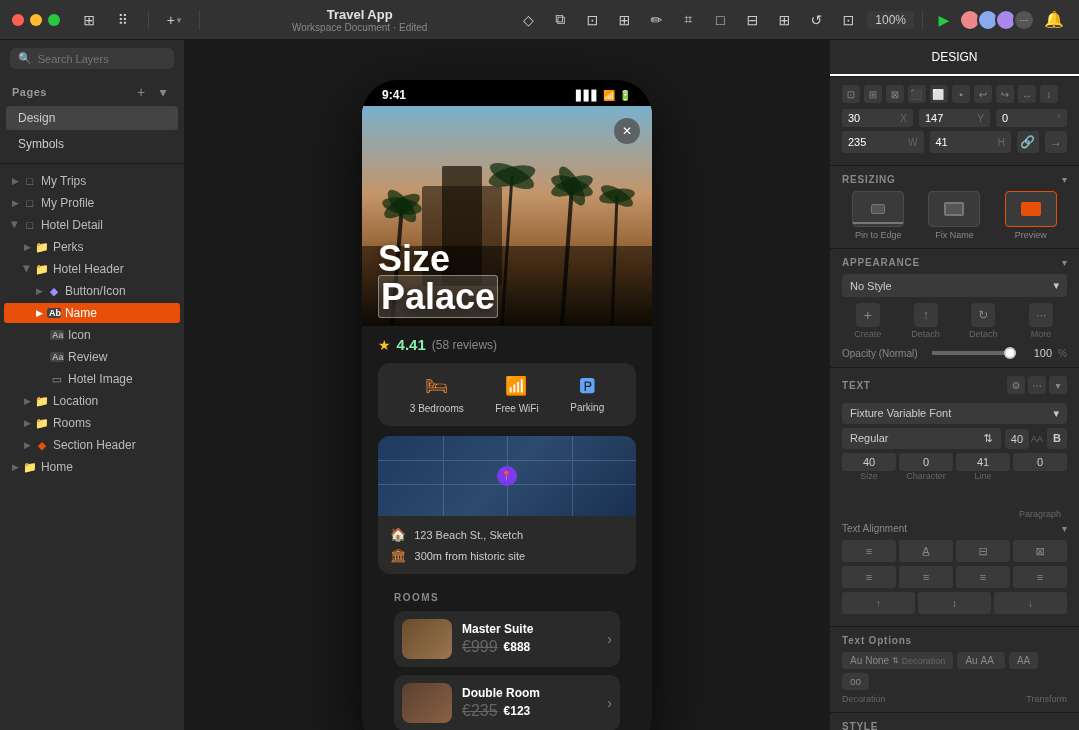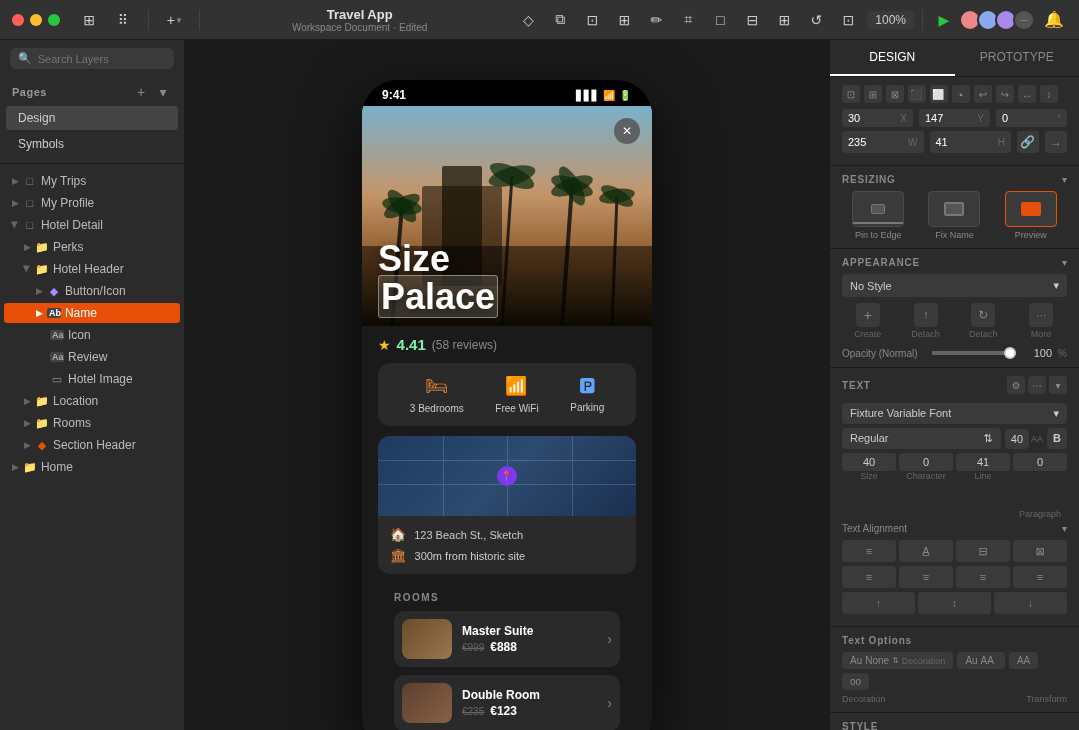--- a/index.html
+++ b/index.html
@@ -106,21 +106,21 @@
     .map-detail-icon { font-size: 13px; color: #fb923c; }
     .map-detail-text { font-size: 11px; color: #ccc; }
 
     .rooms-section { padding: 8px 16px; }
     .rooms-label { font-size: 10px; font-weight: 700; letter-spacing: 1.5px; color: #888; margin-bottom: 8px; }
     .room-item { background: #2a2a2a; border-radius: 10px; display: flex; align-items: center; padding: 8px; gap: 10px; margin-bottom: 8px; }
     .room-img { width: 50px; height: 40px; border-radius: 8px; background: linear-gradient(135deg, #8b6f47, #a0856a); flex-shrink: 0; }
     .room-info { flex: 1; }
     .room-name { font-size: 12px; font-weight: 600; color: #fff; }
     .room-price-row { display: flex; gap: 6px; align-items: center; margin-top: 2px; }
-    .price-old { font-size: 10px; color: #666; text-decoration: line-through; }
+    .price-old { font-size: 16px; color: #666; text-decoration: line-through; }
     .price-new { font-size: 12px; font-weight: 700; color: #fff; }
     .chevron-right { color: #888; font-size: 14px; }
 
     
     .right-panel { width: 250px; background: #2b2b2b; border-left: 1px solid #1a1a1a; display: flex; flex-direction: column; flex-shrink: 0; overflow-y: auto; }
     .panel-tabs { display: flex; border-bottom: 1px solid #1a1a1a; flex-shrink: 0; }
     .panel-tab { flex: 1; padding: 10px; text-align: center; font-size: 12px; color: #888; cursor: pointer; }
     .panel-tab.active { color: #fff; border-bottom: 2px solid #fff; }
 
     .panel-section { border-bottom: 1px solid #1a1a1a; padding: 8px 12px; }
@@ -432,21 +432,20 @@
           </div>
         </div>
       </div>
 
     </div>
   </div>
 
   <div class="right-panel">
     <div class="panel-tabs">
       <div class="panel-tab active">DESIGN</div>
-      <div class="panel-tab">PROTOTYPE</div>
     </div>
 
     <div class="panel-section">
       <div class="align-row">
         <div class="tf-icon">⊡</div>
         <div class="tf-icon">⊞</div>
         <div class="tf-icon">⊠</div>
         <div class="tf-icon">⬛</div>
         <div class="tf-icon">⬜</div>
         <div class="tf-icon">▪</div>

